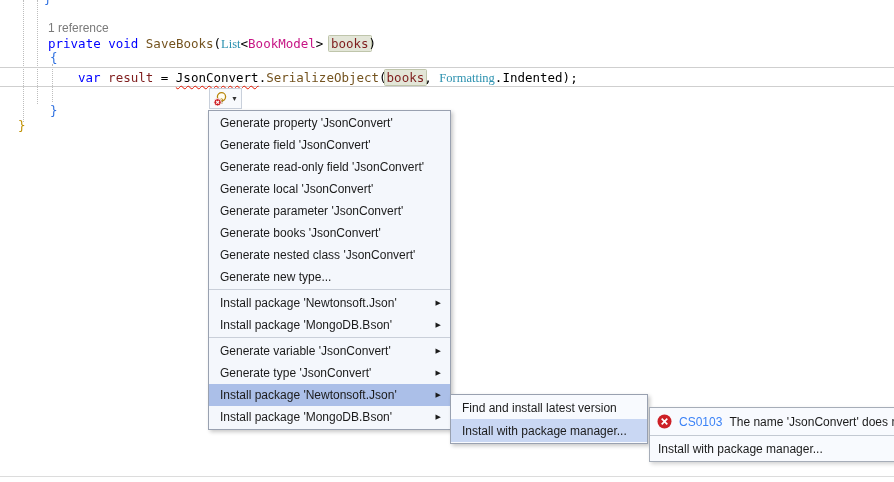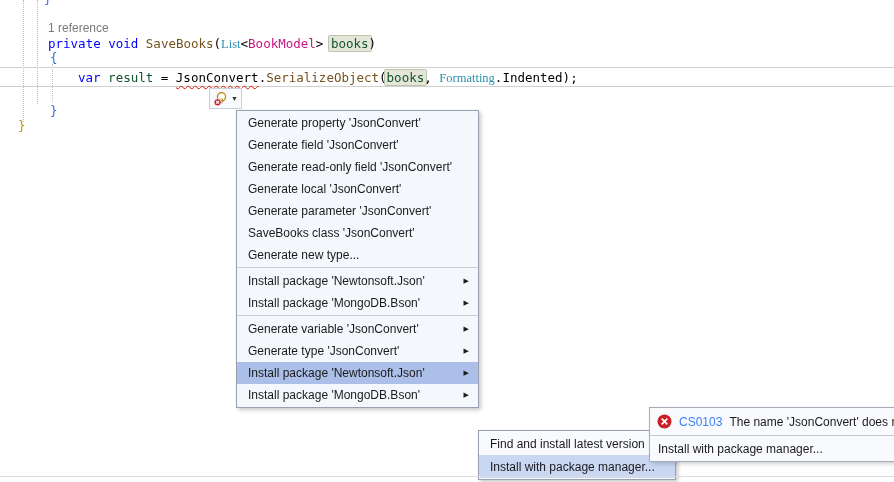--- a/index.html
+++ b/index.html
@@ -21,21 +21,21 @@
     font-family:"DejaVu Sans Mono","Liberation Mono",monospace;
     font-size:12.5px; line-height:19px; color:#000;
   }
   .codelens {
     position:absolute; font-size:12px; color:#7a7a7a; line-height:12px;
   }
   .tok-kw   { color:#0000ff; }
   .tok-method { color:#74531f; }
   .tok-type { color:#2b91af;font-family:Liberation Serif, serif; }
   .tok-model{ color:#c71585; }
-  .tok-local{ color:#14532d; }
+  .tok-local{ color:#7f1d1d; }
   .tok-plain{ color:#000000; }
   .tok-brace-blue { color:#2d6fe0; }
   .tok-brace-gold { color:#bf9000; }
   .tok-hl {
     background:#e3e6d8; box-shadow:0 0 0 1px #bfc5ab; border-radius:1px;
     padding:0 2px; margin:0 -2px;
   }
   .tok-squiggle {
     text-decoration-line:underline; text-decoration-style:wavy;
     text-decoration-color:#e51400; text-decoration-thickness:1px;
@@ -47,24 +47,24 @@
     position:absolute; left:209px; top:88px; width:33px; height:21px;
     background:#f8fafd; border:1px solid #c9d0db;
     display:flex; align-items:center; justify-content:center; gap:2px;
     cursor:pointer;
   }
   .qa-arrow { font-size:7px; color:#333; line-height:1; }
 
   
   .menu {
     position:absolute; background:#f4f7fc; border:1px solid #99a1b0;
-    box-shadow:2px 2px 4px rgba(0,0,0,0.22); padding:1px 0;margin-left:28px;
+    box-shadow:2px 2px 4px rgba(0,0,0,0.22); padding:1px 0;
   }
   #main-menu  { left:208px; top:110px; width:243px; }
-  #sub-menu   { left:450px; top:430px; width:198px; background:#f8fafe; }
+  #sub-menu   { left:450px; top:394px; width:198px; background:#f8fafe; }
   .menu-item {
     height:22px; display:flex; align-items:center;
     padding:0 9px 0 11px; font-size:12px; color:#1b1b1b; cursor:default;
   }
   #sub-menu .menu-item { height:23px; }
   .menu-item .menu-label { flex:1 1 auto; white-space:nowrap; overflow:hidden; }
   .menu-item .menu-arrow { flex:0 0 auto; font-size:7px; color:#1b1b1b; margin-left:8px; }
   .menu-item.selected { background:#abbfe8; }
   #sub-menu .menu-item.selected { background:#c9d7f3; }
   .menu-sep { height:4px; position:relative; }
@@ -134,21 +134,24 @@
       <div class="menu-item">
         <span class="menu-label">Generate read-only field 'JsonConvert'</span>
       </div>
       <div class="menu-item">
         <span class="menu-label">Generate local 'JsonConvert'</span>
       </div>
       <div class="menu-item">
         <span class="menu-label">Generate parameter 'JsonConvert'</span>
       </div>
       <div class="menu-item">
-        <span class="menu-label">SaveBooks class 'JsonConvert'</span>
+        <span class="menu-label">Generate books 'JsonConvert'</span>
+      </div>
+      <div class="menu-item">
+        <span class="menu-label">Generate nested class 'JsonConvert'</span>
       </div>
       <div class="menu-item">
         <span class="menu-label">Generate new type...</span>
       </div>
       <div class="menu-sep"></div>
       <div class="menu-item">
         <span class="menu-label">Install package 'Newtonsoft.Json'</span>
         <span class="menu-arrow">▶</span>
       </div>
       <div class="menu-item">

